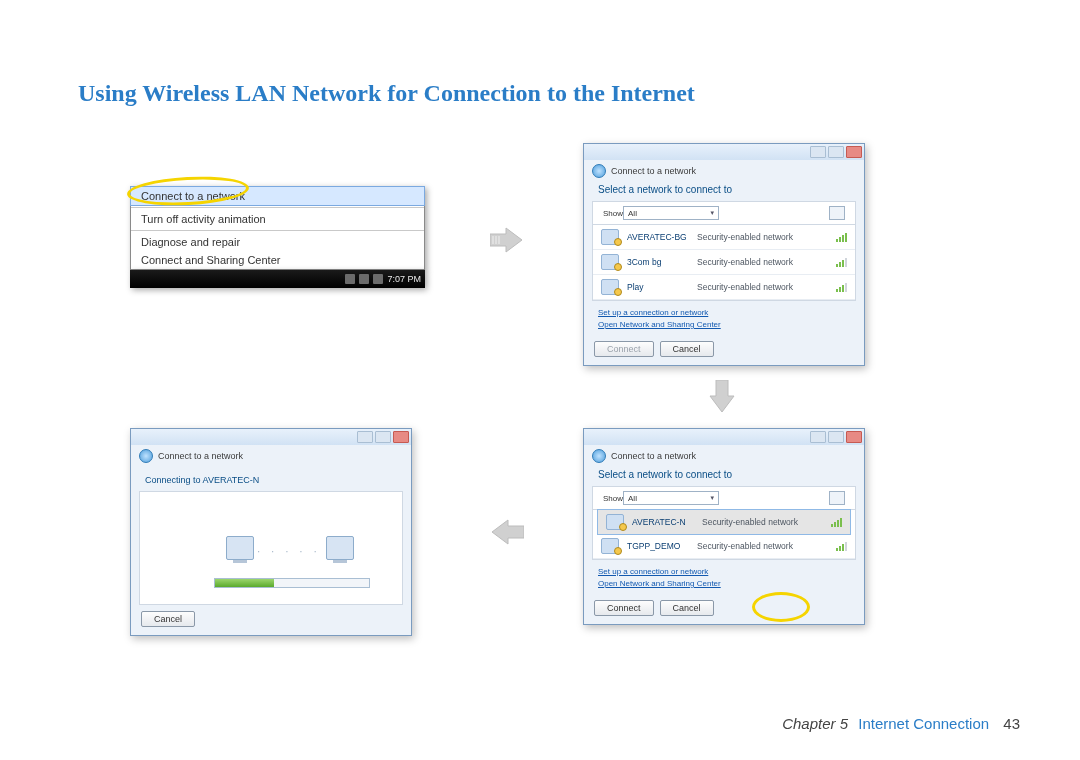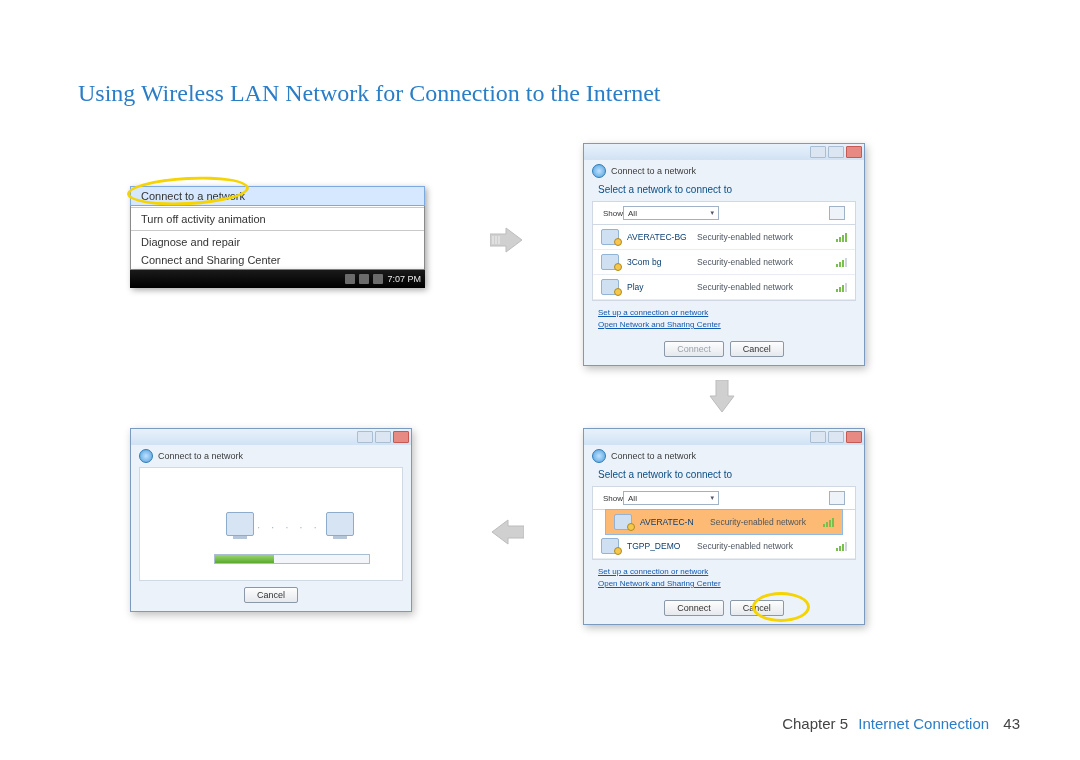--- a/index.html
+++ b/index.html
@@ -9,31 +9,31 @@
     background: #fff;
     font-family: "Segoe UI", Arial, sans-serif;
     position: relative;
     color: #333;
   }
   .page-title {
     position: absolute;
     left: 78px;
     top: 80px;
     font-family: "Times New Roman", serif;
-    font-weight: normal;
+    font-weight: bold;
     font-size: 24px;
     color: #2a7dc7;
   }
   .page-footer {
     position: absolute;
     bottom: 28px;
     right: 60px;
     font-size: 15px;
   }
-  .page-footer .chap { color: #444; }
+  .page-footer .chap { color: #444; font-style: italic; }
   .page-footer .sect { color: #2a7dc7; margin: 0 10px 0 6px; }
   .page-footer .num { color: #444; }
 
   
   .panel1 {
     position: absolute;
     left: 130px; top: 186px;
     width: 295px;
   }
   .p1-menu {
@@ -155,23 +155,23 @@
     border-top: 1px solid #cfd8e3;
   }
   .netrow {
     display: flex; align-items: center;
     font-size: 8.5px;
     padding: 4px 8px;
     gap: 8px;
     border-bottom: 1px solid #e8edf3;
   }
   .netrow.sel {
-    background: #fdba74;
+    background: #e5e5e5;
     border: 1px solid #8fb9e6;
-    margin: -1px 12px;
+    margin: -1px 4px;
   }
   .netrow .nicon {
     width: 16px; height: 14px;
     background: #cfe0f3;
     border: 1px solid #93b3d5;
     border-radius: 2px;
     position: relative;
   }
   .netrow .nicon::after{
     content:"";
@@ -194,21 +194,21 @@
   .netrow .bars i:nth-child(2){height:5px;}
   .netrow .bars i:nth-child(3){height:7px;}
   .netrow .bars i:nth-child(4){height:9px;}
   .netrow .bars i.off{ background:#d0d5db; }
   .winlinks {
     font-size: 8px;
     padding: 6px 14px 4px;
   }
   .winlinks a { color:#1259b0; text-decoration: underline; display:block; line-height:12px; cursor:pointer;}
   .btnbar {
-    display:flex; justify-content:center; gap:6px;
+    display:flex; justify-content:flex-start; gap:6px;
     padding:6px 10px 8px;
     background:#ecf2f9;
   }
   .wbtn {
     font-size: 9px;
     padding: 2px 12px;
     background: linear-gradient(#fdfdfd,#e6e9ed);
     border: 1px solid #8a98a8;
     border-radius: 2px;
     color:#333;
@@ -444,20 +444,21 @@
 <div class="win" style="left:130px; top:428px;">
   <div class="titlebar">
     <div class="tbtn"></div>
     <div class="tbtn"></div>
     <div class="tbtn close"></div>
   </div>
   <div class="crumb">
     <span class="nav-icon"></span>
     <span>Connect to a network</span>
   </div>
+  <div class="p4-status">Connecting to AVERATEC-N</div>
   <div class="p4-body">
     <div class="p4-pcicon p4-pc-a"></div>
     <div class="p4-dots">· · · · · · ·</div>
     <div class="p4-pcicon p4-pc-b"></div>
     <div class="p4-progress">
       <div class="fill"></div>
     </div>
   </div>
   <div class="btnbar">
     <button class="wbtn">Cancel</button>

